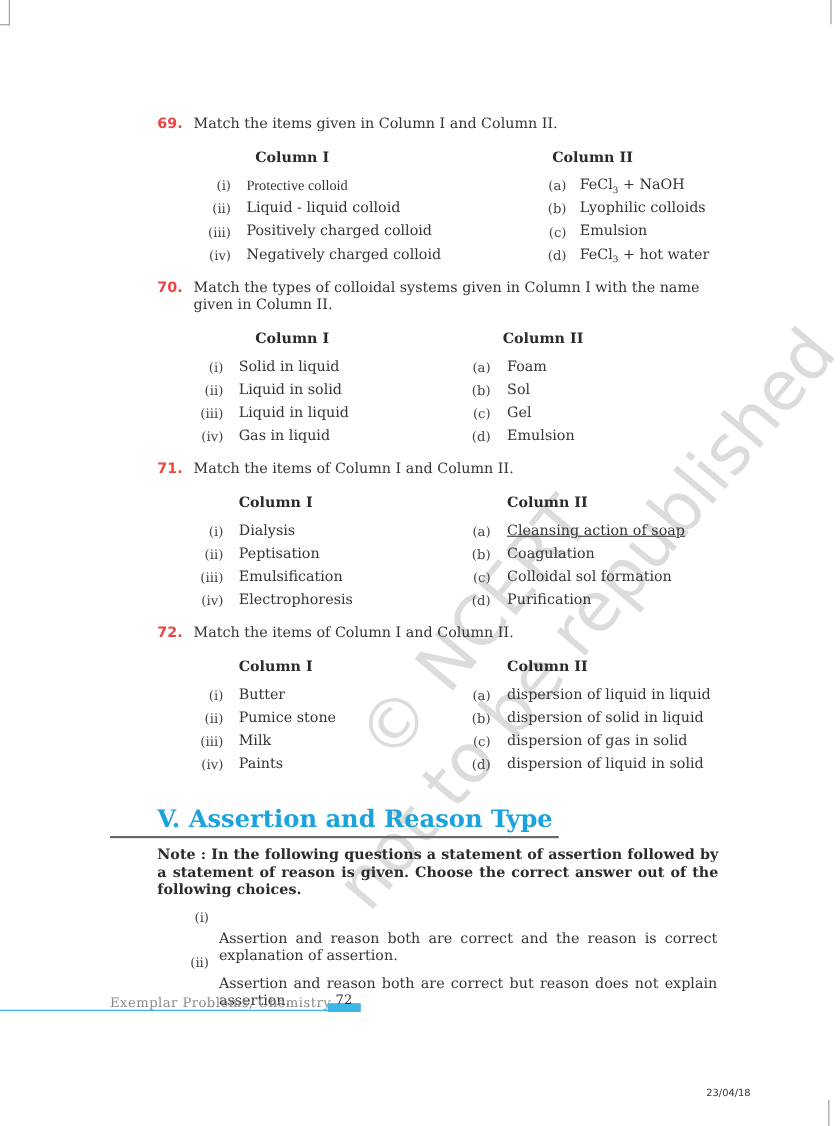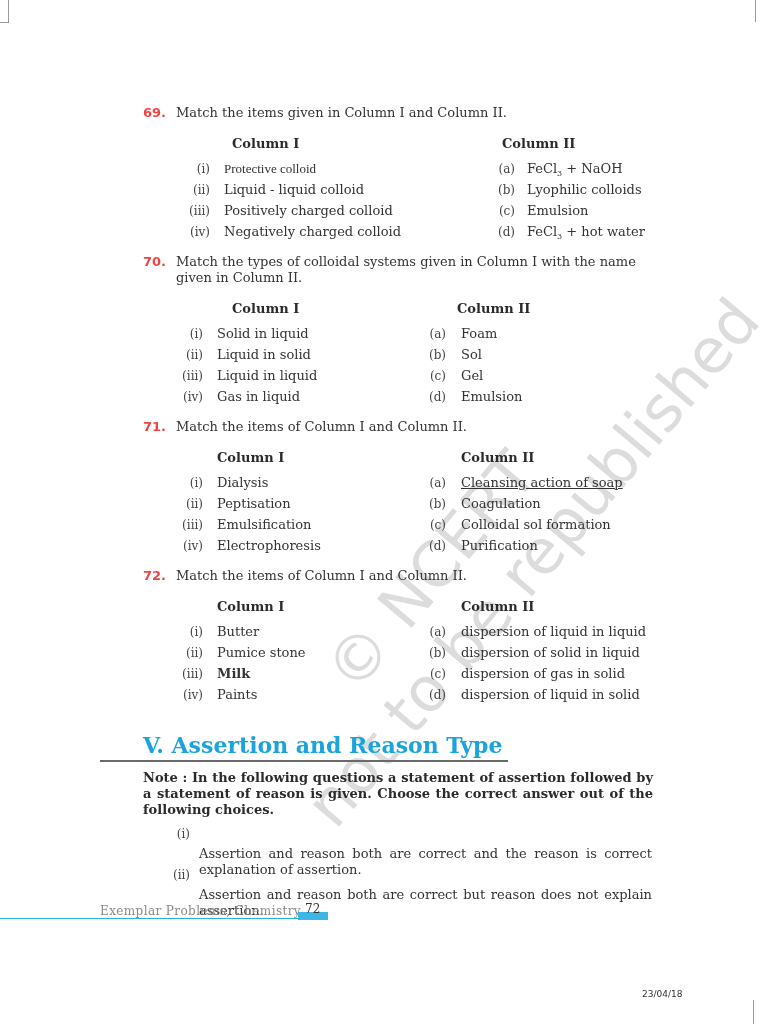--- a/index.html
+++ b/index.html
@@ -187,21 +187,21 @@
       <span class="item" style="left:461px;">dispersion of liquid in liquid</span>
     </div>
     <div class="row" style="top:77px;">
       <span class="roman" style="left:173px;">(ii)</span>
       <span class="item" style="left:217px;">Pumice stone</span>
       <span class="letter" style="left:424px;">(b)</span>
       <span class="item" style="left:461px;">dispersion of solid in liquid</span>
     </div>
     <div class="row" style="top:98px;">
       <span class="roman" style="left:173px;">(iii)</span>
-      <span class="item" style="left:217px;font-weight:bold;">Milk</span>
+      <span class="item" style="left:217px;">Milk</span>
       <span class="letter" style="left:424px;">(c)</span>
       <span class="item" style="left:461px;">dispersion of gas in solid</span>
     </div>
     <div class="row" style="top:119px;">
       <span class="roman" style="left:173px;">(iv)</span>
       <span class="item" style="left:217px;">Paints</span>
       <span class="letter" style="left:424px;">(d)</span>
       <span class="item" style="left:461px;">dispersion of liquid in solid</span>
     </div>
   </div>

